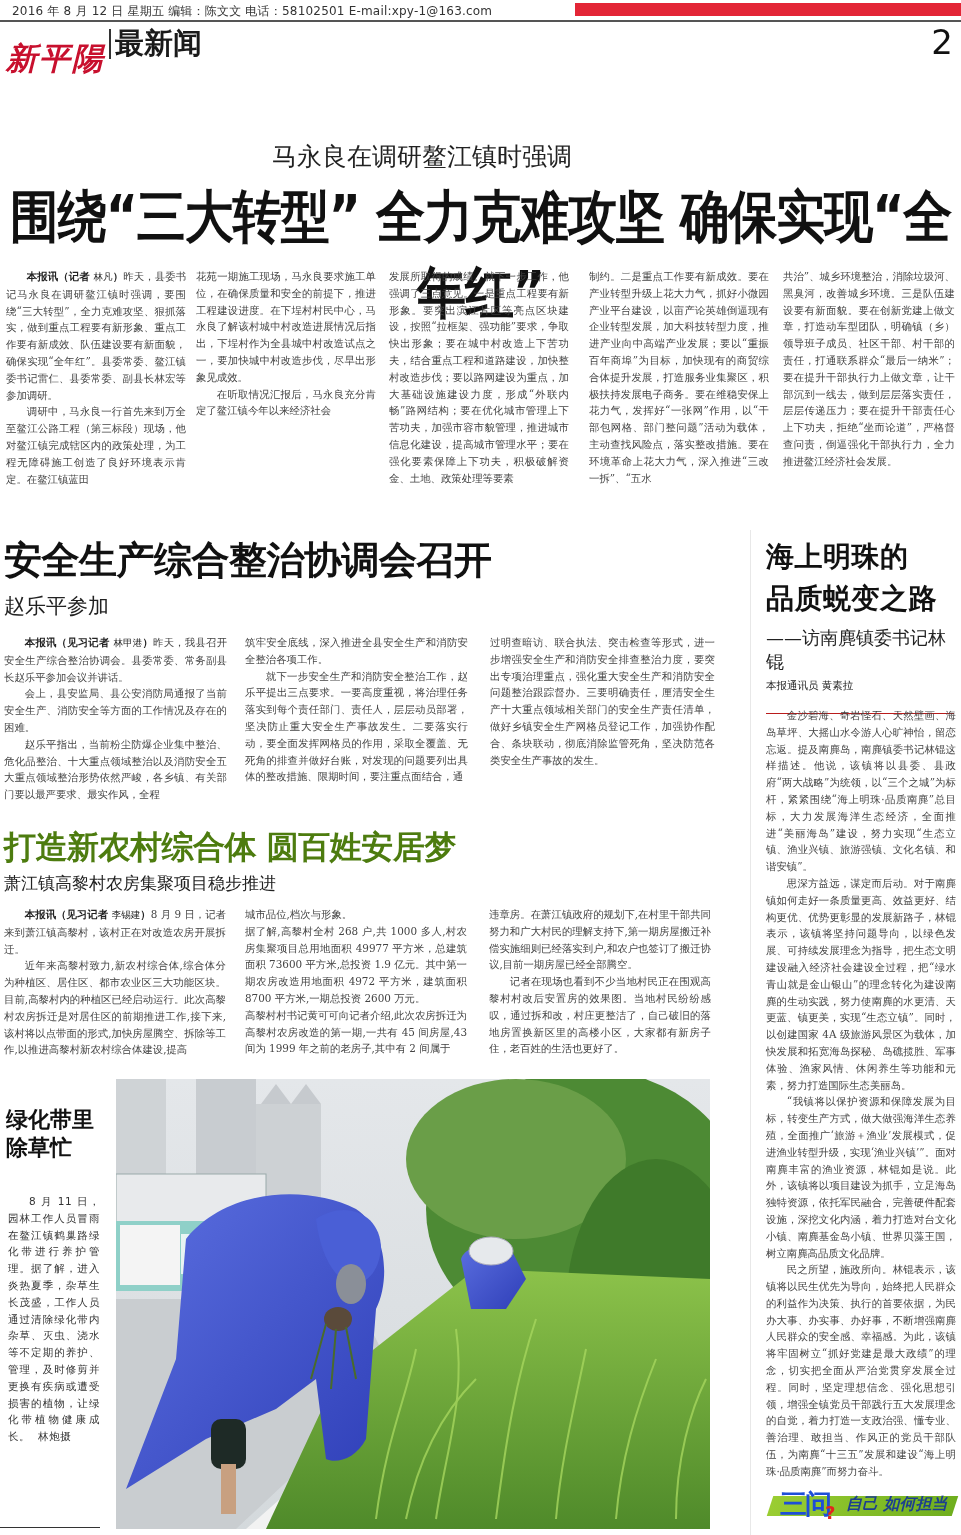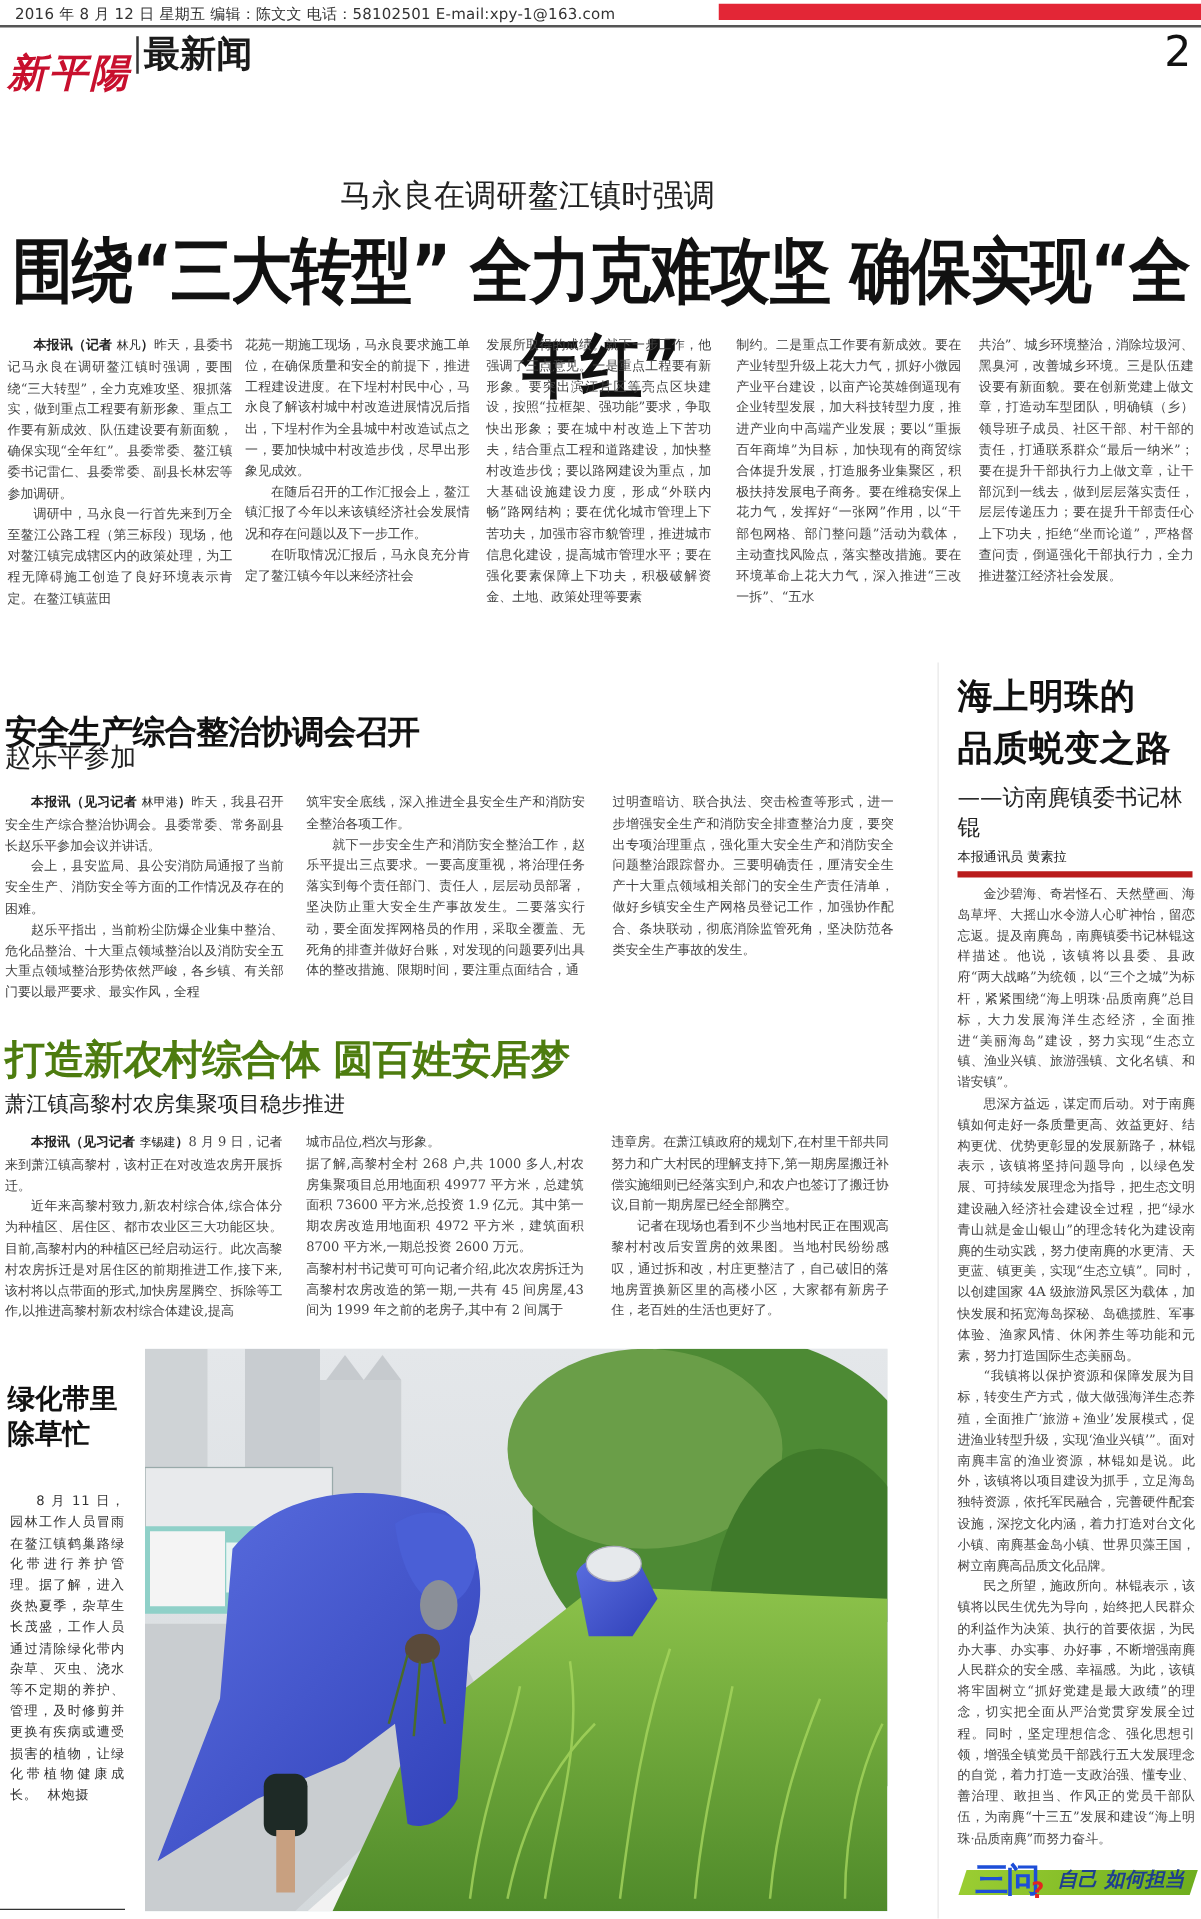--- a/index.html
+++ b/index.html
@@ -23,32 +23,32 @@
   .kicker1 { left: 0; width: 844px; top: 140px; text-align: center; font-family: "DejaVu Sans", sans-serif; font-size: 25px; color: #222; }
   .head1 { left: 0; width: 961px; top: 180px; text-align: center; font-family: "DejaVu Sans", sans-serif; font-size: 49px; font-weight: bold; color: #111; letter-spacing: -1px; transform: scaleY(1.15); transform-origin: top; }
 
   .body-text { font-size: 10.4px; line-height: 16.8px; color: #444; text-align: justify; }
   .body-text p { text-indent: 2em; }
   .body-text p.noind { text-indent: 0; }
   .lead { font-family: "DejaVu Sans", sans-serif; font-weight: bold; color: #222; }
   .reporter { font-weight: normal; font-size: 9.5px; }
 
   
-  .head2 { left: 4px; top: 535px; font-family: "DejaVu Sans", sans-serif; font-size: 26px; font-weight: bold; color: #111; letter-spacing: -0.5px; margin-top: 33px; }
+  .head2 { left: 4px; top: 535px; font-family: "DejaVu Sans", sans-serif; font-size: 38px; font-weight: bold; color: #111; letter-spacing: -0.5px; }
   .sub2 { left: 4px; top: 592px; font-family: "DejaVu Sans", sans-serif; font-size: 21px; color: #222; }
 
   
   .head3 { left: 4px; top: 826px; font-family: "DejaVu Sans", sans-serif; font-size: 32px; font-weight: bold; color: #4d7c0f; letter-spacing: -0.5px; }
   .sub3 { left: 4px; top: 872px; font-family: "DejaVu Sans", sans-serif; font-size: 17px; color: #222; }
 
   
   .side-rule { left: 750px; top: 530px; width: 1px; height: 1005px; background: #e8e8e8; }
   .head4 { left: 766px; top: 536px; font-family: "DejaVu Sans", sans-serif; font-size: 28px; font-weight: bold; color: #111; line-height: 42px; letter-spacing: 0.5px; }
   .sub4 { left: 766px; top: 626px; font-family: "DejaVu Sans", sans-serif; font-size: 18px; color: #222; }
-  .byline4 { left: 766px; top: 679px; width: 188px; font-family: "DejaVu Sans", sans-serif; font-size: 10.5px; color: #222; padding-bottom: 4px; border-bottom: 5px solid #b91c1c; }
+  .byline4 { left: 766px; top: 679px; width: 188px; font-family: "DejaVu Sans", sans-serif; font-size: 10.5px; color: #222; padding-bottom: 20px; border-bottom: 1px solid #b91c1c; }
 
   
   .head5 { left: 6px; top: 1106px; font-family: "DejaVu Sans", sans-serif; font-size: 22px; font-weight: bold; color: #111; line-height: 28px; }
   .caption5 { left: 8px; top: 1193px; width: 92px; font-family: "DejaVu Sans", sans-serif; font-size: 10.5px; line-height: 16.8px; color: #333; text-align: justify; letter-spacing: 0.6px; }
   .caption5 p { text-indent: 2em; }
   .photo-rule { left: 0; top: 1527px; width: 100px; height: 1px; background: #333; }
 
   .photo { left: 116px; top: 1079px; width: 594px; height: 450px; overflow: hidden; background: #dfe3e6; }
 
   
@@ -75,21 +75,20 @@
 
 <div class="abs kicker1">马永良在调研鳌江镇时强调</div>
 <div class="abs head1">围绕“三大转型” 全力克难攻坚 确保实现“全年红”</div>
 
 <div class="abs body-text" style="left:6px;top:268px;width:180px;">
   <p><span class="lead"><span>本报讯（记者</span> <span class="reporter">林凡</span><span>）</span></span><span>昨天，县委书记马永良在调研鳌江镇时强调，要围绕“三大转型”，全力克难攻坚、狠抓落实，做到重点工程要有新形象、重点工作要有新成效、队伍建设要有新面貌，确保实现“全年红”。县委常委、鳌江镇委书记雷仁、县委常委、副县长林宏等参加调研。</span></p>
   <p>调研中，马永良一行首先来到万全至鳌江公路工程（第三标段）现场，他对鳌江镇完成辖区内的政策处理，为工程无障碍施工创造了良好环境表示肯定。在鳌江镇蓝田</p>
 </div>
 <div class="abs body-text" style="left:196px;top:268px;width:180px;">
   <p class="noind">花苑一期施工现场，马永良要求施工单位，在确保质量和安全的前提下，推进工程建设进度。在下埕村村民中心，马永良了解该村城中村改造进展情况后指出，下埕村作为全县城中村改造试点之一，要加快城中村改造步伐，尽早出形象见成效。</p>
-  <p>在随后召开的工作汇报会上，鳌江镇汇报了今年以来该镇经济社会发展情况和存在问题以及下一步工作。</p>
   <p>在听取情况汇报后，马永良充分肯定了鳌江镇今年以来经济社会</p>
 </div>
 <div class="abs body-text" style="left:389px;top:268px;width:180px;">
   <p class="noind">发展所取得的成绩。就下一步工作，他强调了三点意见。一是重点工程要有新形象。要突出滨江片区等亮点区块建设，按照“拉框架、强功能”要求，争取快出形象；要在城中村改造上下苦功夫，结合重点工程和道路建设，加快整村改造步伐；要以路网建设为重点，加大基础设施建设力度，形成“外联内畅”路网结构；要在优化城市管理上下苦功夫，加强市容市貌管理，推进城市信息化建设，提高城市管理水平；要在强化要素保障上下功夫，积极破解资金、土地、政策处理等要素</p>
 </div>
 <div class="abs body-text" style="left:589px;top:268px;width:180px;">
   <p class="noind">制约。二是重点工作要有新成效。要在产业转型升级上花大力气，抓好小微园产业平台建设，以亩产论英雄倒逼现有企业转型发展，加大科技转型力度，推进产业向中高端产业发展；要以“重振百年商埠”为目标，加快现有的商贸综合体提升发展，打造服务业集聚区，积极扶持发展电子商务。要在维稳安保上花力气，发挥好“一张网”作用，以“干部包网格、部门整问题”活动为载体，主动查找风险点，落实整改措施。要在环境革命上花大力气，深入推进“三改一拆”、“五水</p>
 </div>
 <div class="abs body-text" style="left:783px;top:268px;width:172px;">
   <p class="noind">共治”、城乡环境整治，消除垃圾河、黑臭河，改善城乡环境。三是队伍建设要有新面貌。要在创新党建上做文章，打造动车型团队，明确镇（乡）领导班子成员、社区干部、村干部的责任，打通联系群众“最后一纳米”；要在提升干部执行力上做文章，让干部沉到一线去，做到层层落实责任，层层传递压力；要在提升干部责任心上下功夫，拒绝“坐而论道”，严格督查问责，倒逼强化干部执行力，全力推进鳌江经济社会发展。</p>

